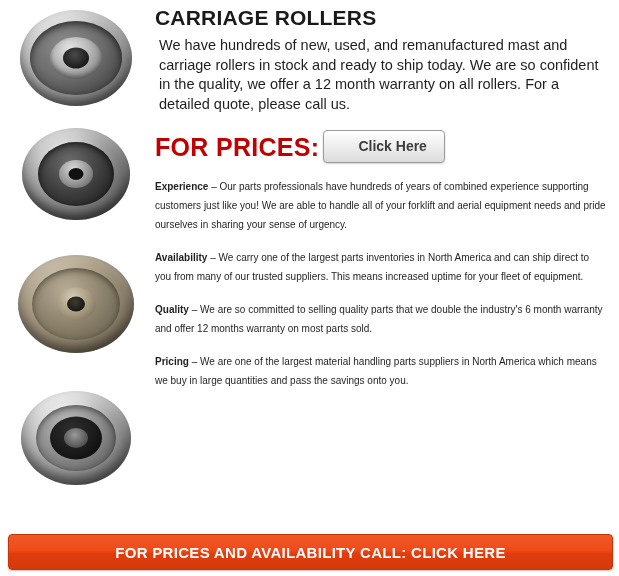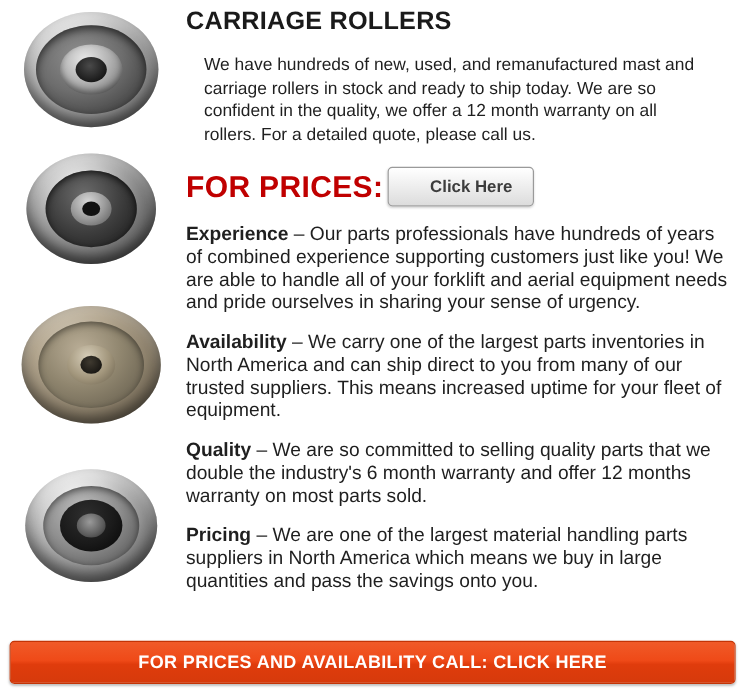--- a/index.html
+++ b/index.html
@@ -161,21 +161,21 @@
   h1.title {
     margin: 0 0 6px 0;
     font-size: 21px;
     line-height: 24px;
     font-weight: bold;
     letter-spacing: 0.2px;
     color: #1a1a1a;
   }
 
   p.intro {
-    margin: 15px;
+    margin: 4px;
     font-size: 14.5px;
     line-height: 19.5px;
     color: #1f1f1f;
   }
 
   .prices-row {
     display: flex;
     align-items: center;
     margin-top: 16px;
     margin-bottom: 14px;
@@ -199,21 +199,21 @@
     background: linear-gradient(#ffffff, #ececec 55%, #dcdcdc 100%);
     border: 1px solid #9a9a9a;
     border-radius: 4px;
     box-shadow: 0 1px 2px rgba(0,0,0,0.18);
     cursor: pointer;
     white-space: nowrap;
   }
 
   .feature {
     margin: 0 0 14px 0;
-    font-size: 16px;
+    font-size: 10px;
     line-height: 19px;
     color: #1f1f1f;
   }
   .feature b {
     font-weight: bold;
   }
 
   
   .cta-bar {
     position: absolute;

